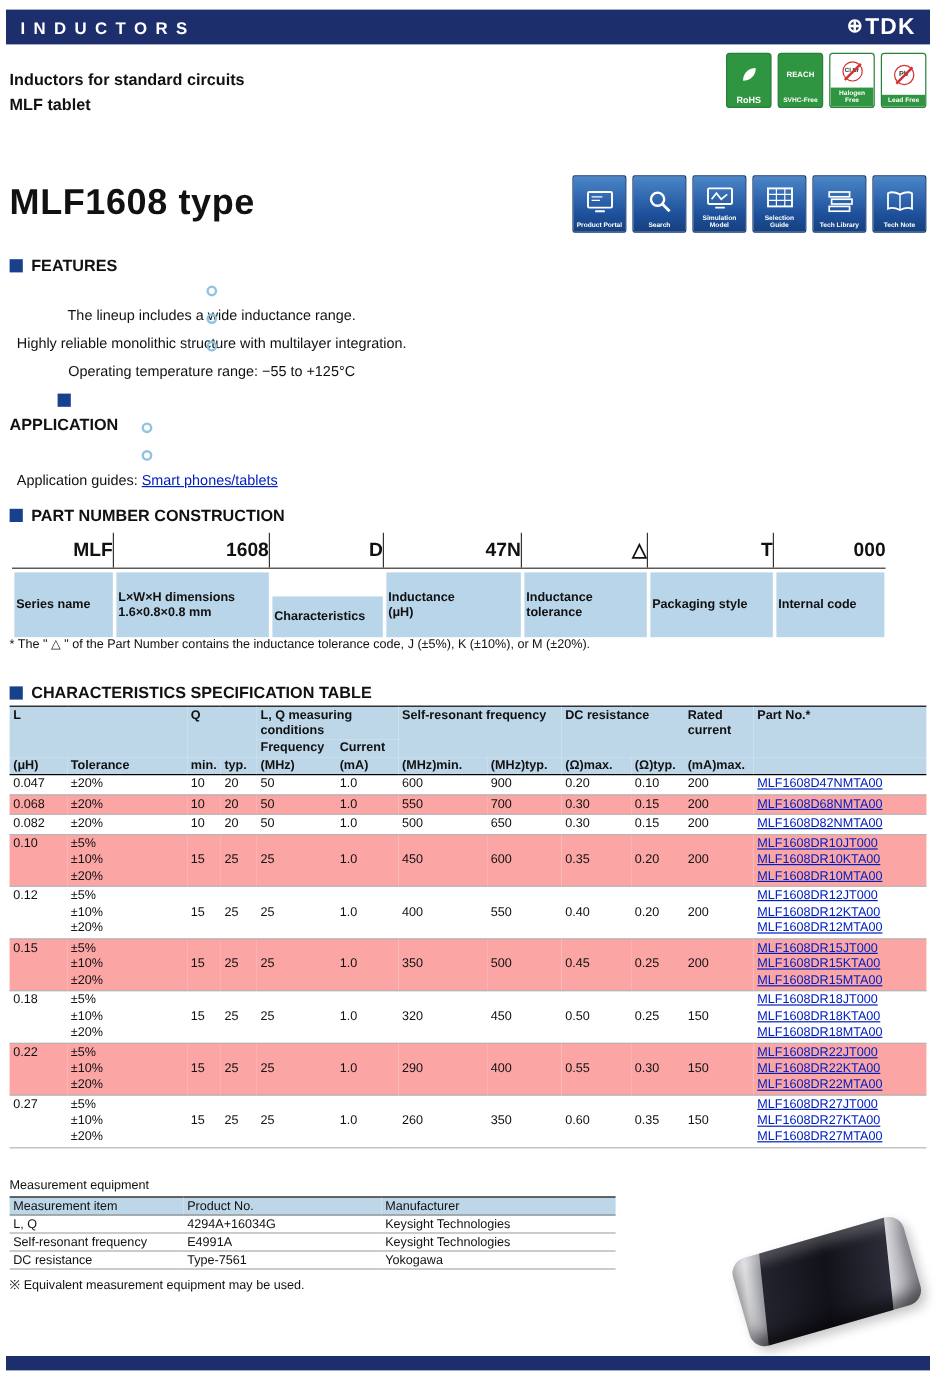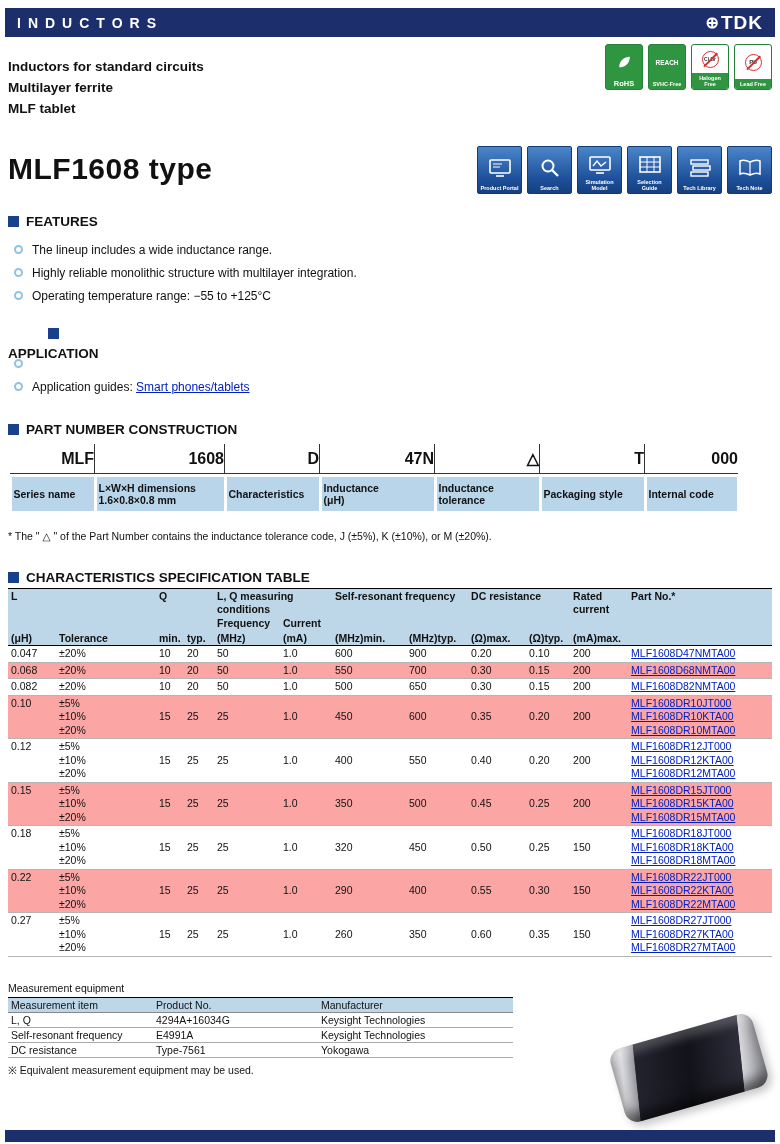--- a/index.html
+++ b/index.html
@@ -42,21 +42,21 @@
           padding:4px 1px 2px; color:#fff; cursor:pointer; }
   .tool-icon { flex:1; display:flex; align-items:center; justify-content:center; }
   .tool-label { font-size:5.5px; font-weight:bold; text-align:center; line-height:6px; }
 
   
   .section-heading { position:absolute; left:8px; display:flex; align-items:center; gap:7px;
                      font-size:13.5px; font-weight:bold; }
   .sq { width:11px; height:11px; background:#17418c; }
   .features-list { position:absolute; left:14px; top:238px; }
   .app-list { position:absolute; left:14px; top:352px; }
-  .bullet-item { display:flex; align-items:center; gap:9px; height:23px; font-size:12px; }
+  .bullet-item { display:flex; align-items:center; gap:9px; height:23px; font-size:12px;flex-direction:column; }
   .ring { width:9px; height:9px; border:2px solid #90c3e2; border-radius:50%; flex:none; }
   a.textlink { color:#0020c0; text-decoration:underline; cursor:pointer; }
 
   
   .pn-strip { position:absolute; left:10px; top:444px; width:728px; }
   .pn-values { display:flex; border-bottom:1px solid #333; }
   .pn-val { height:29px; line-height:29px; text-align:right; font-size:16px; font-weight:bold;
             border-right:1px solid #333; }
   .pn-val:last-child { border-right:none; }
   .pn-labels { display:flex; margin-top:3px; }
@@ -104,21 +104,20 @@
   <div class="topbar">
     <span class="topbar-title">INDUCTORS</span>
     <span class="logo">
       <span class="logo-glyph">⊕</span>
       <span class="logo-text">TDK</span>
     </span>
   </div>
 
   <div class="subheader">
     <div>Inductors for standard circuits</div>
-    <div>Multilayer ferrite</div>
     <div>MLF tablet</div>
   </div>
 
   <div class="badges">
     <div class="badge green">
       <span class="badge-icon-area">
         <svg width="17" height="16" viewBox="0 0 18 18">
             <path d="M3 15 C3 7 9 3 15 3 C15 11 9 15 3 15 Z" fill="#fff"></path>
           </svg>
       </span>
@@ -258,21 +257,21 @@
         <div class="pn-val" style="width: 93px;">000</div>
       </div>
     <div class="pn-labels">
         <div class="pn-label" style="width: 82px;">
           <div>Series name</div>
         </div>
         <div class="pn-label" style="width: 127px;">
           <div>L×W×H dimensions</div>
           <div>1.6×0.8×0.8 mm</div>
         </div>
-        <div class="pn-label" style="width: 92px;">
+        <div class="pn-label" style="width: 92px; margin-top: 20px;">
           <div>Characteristics</div>
         </div>
         <div class="pn-label" style="width: 112px;">
           <div>Inductance</div>
           <div>(μH)</div>
         </div>
         <div class="pn-label" style="width: 102px;">
           <div>Inductance</div>
           <div>tolerance</div>
         </div>

